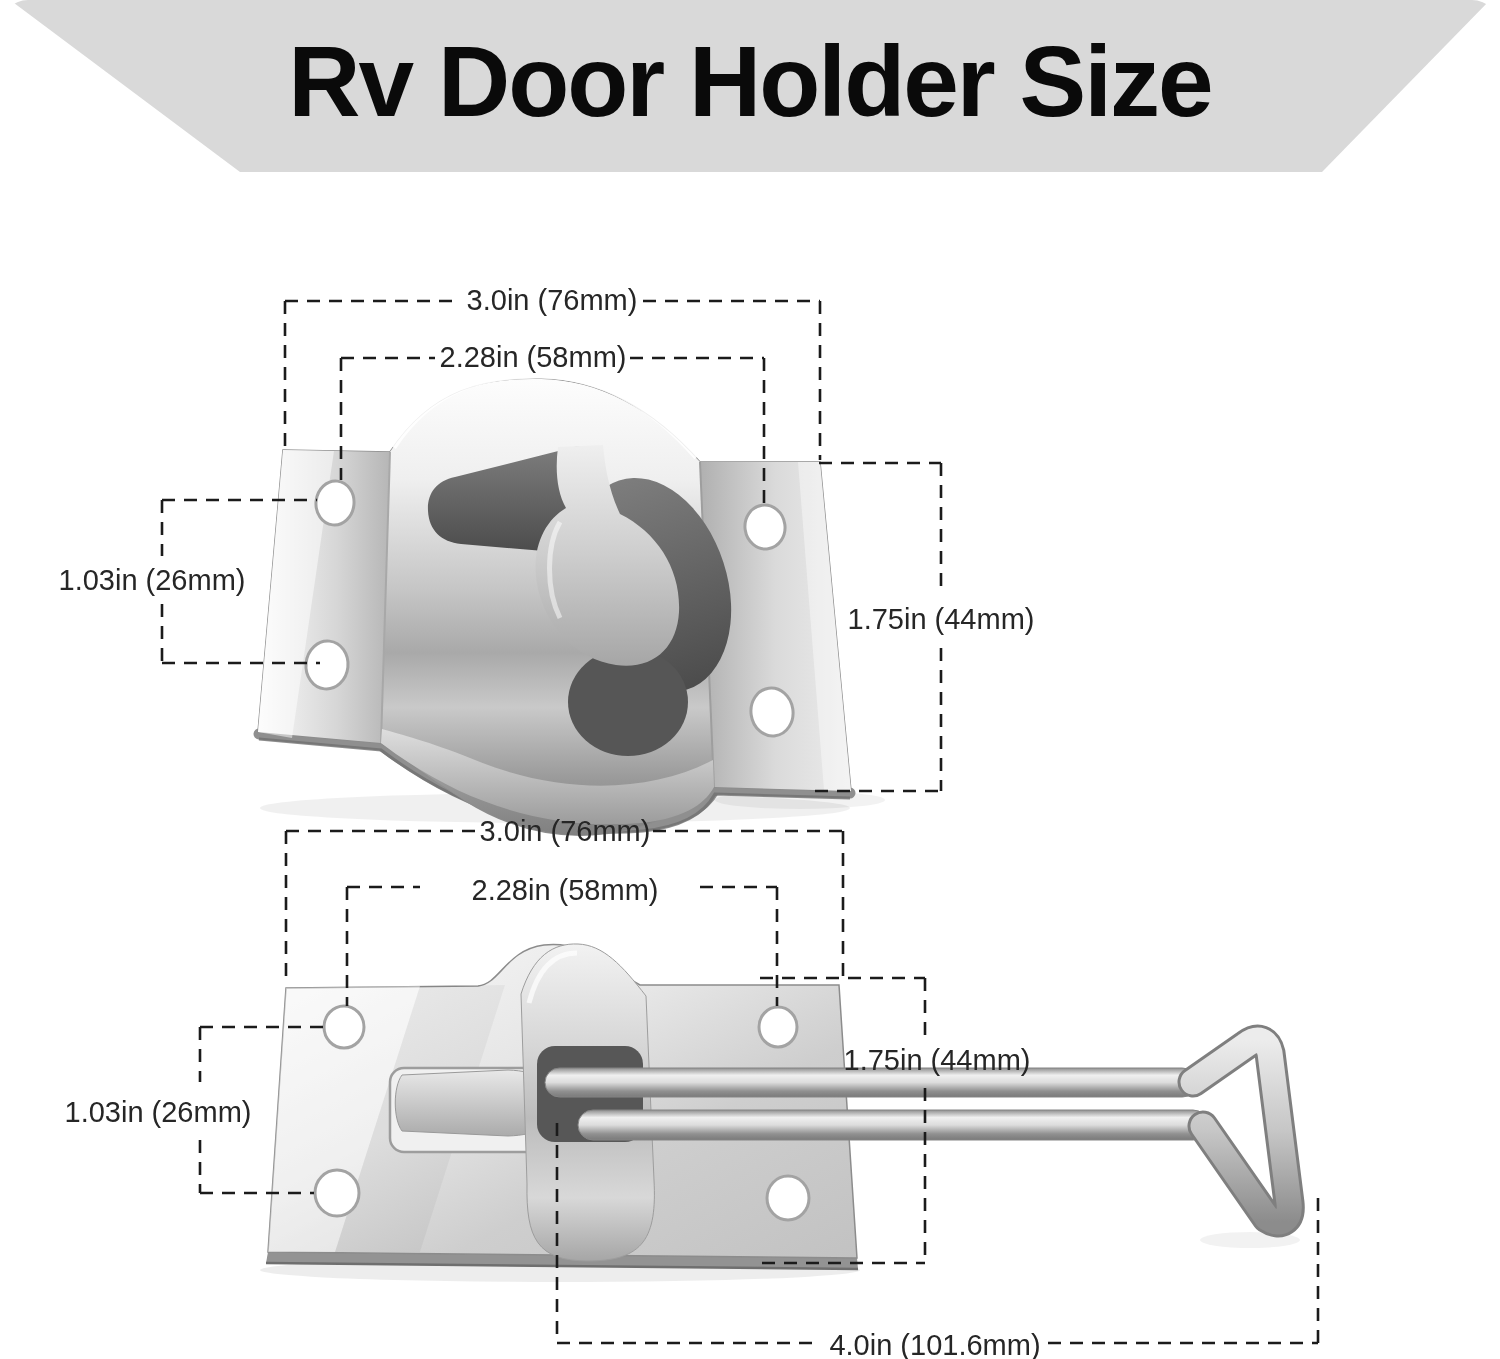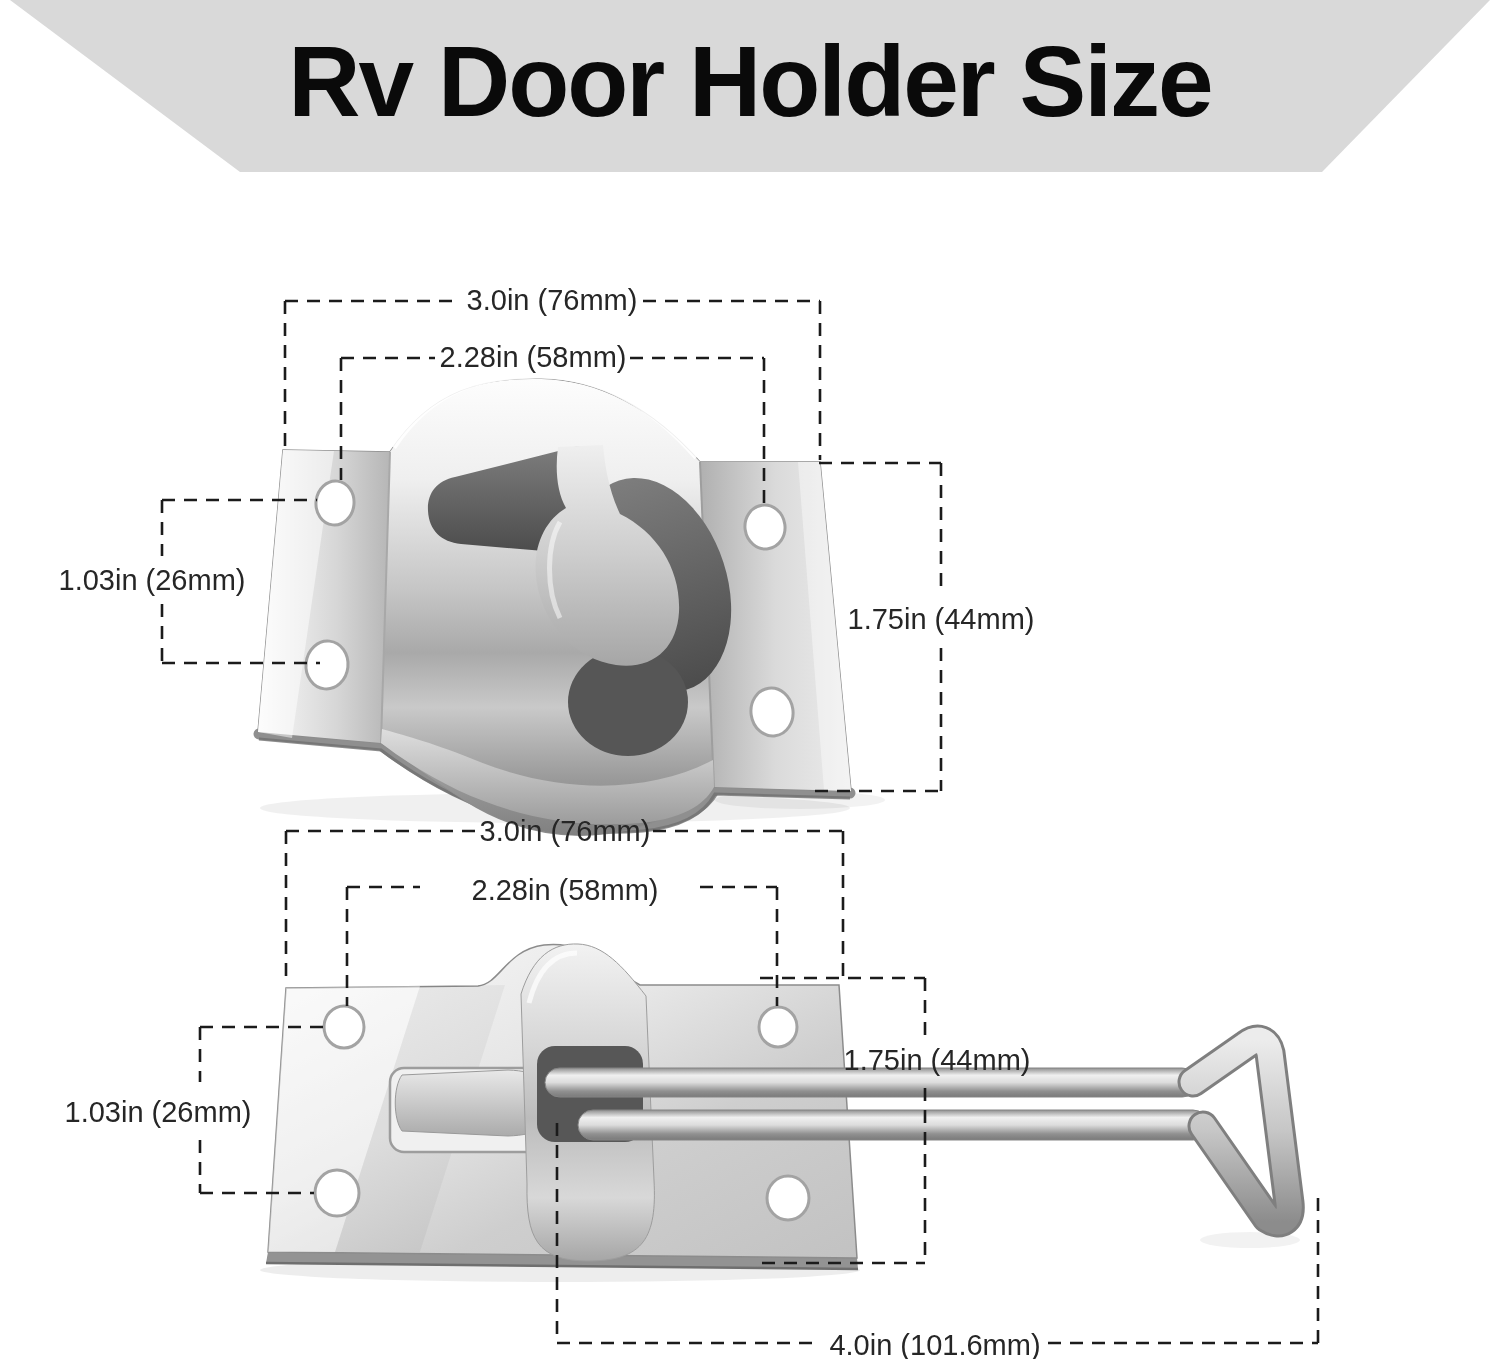--- a/index.html
+++ b/index.html
@@ -1,18 +1,18 @@
 <!DOCTYPE html>
 <html><head>
 <meta charset="utf-8">
 <style>
   html,body{margin:0;padding:0;background:#ffffff;}
   .page{
     position:relative;width:1500px;height:1359px;background:#ffffff;
-    overflow:hidden;font-family:"Liberation Sans",sans-serif;
+    overflow:hidden;font-family:"Liberation Sans",sans-serif;border-radius:28px;
   }
   .banner{
     position:absolute;top:0;left:0;width:1500px;height:172px;
     background:#d9d9d9;
     clip-path:polygon(10px 0,1490px 0,1322px 172px,240px 172px);
     display:flex;align-items:center;justify-content:center;
   }
   .banner h1{
     margin:0;font-size:100px;font-weight:bold;letter-spacing:-2px;
     color:#0a0a0a;line-height:1;transform:translateY(-5px);white-space:nowrap;

